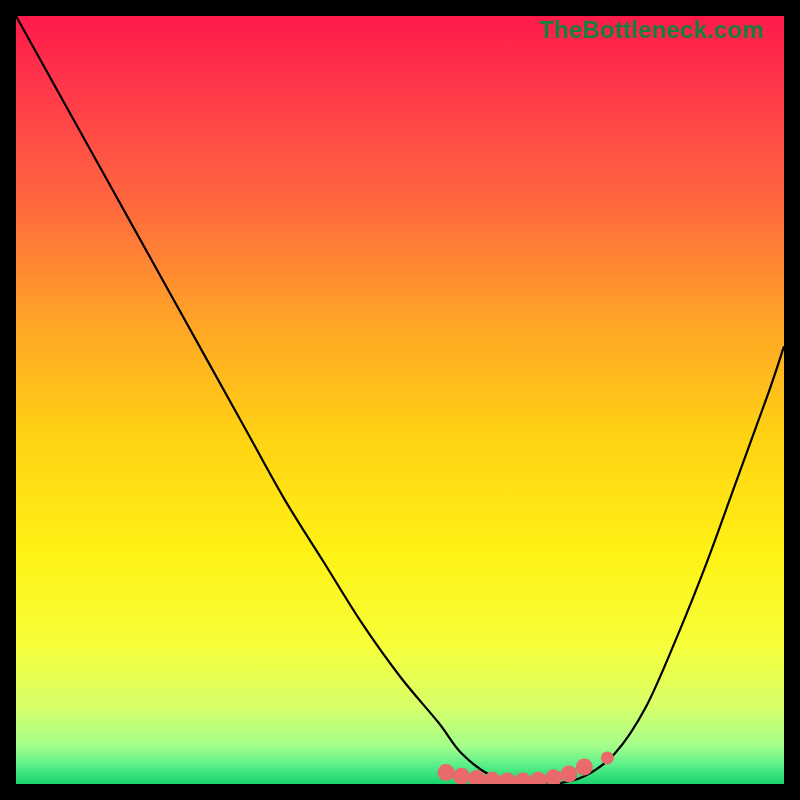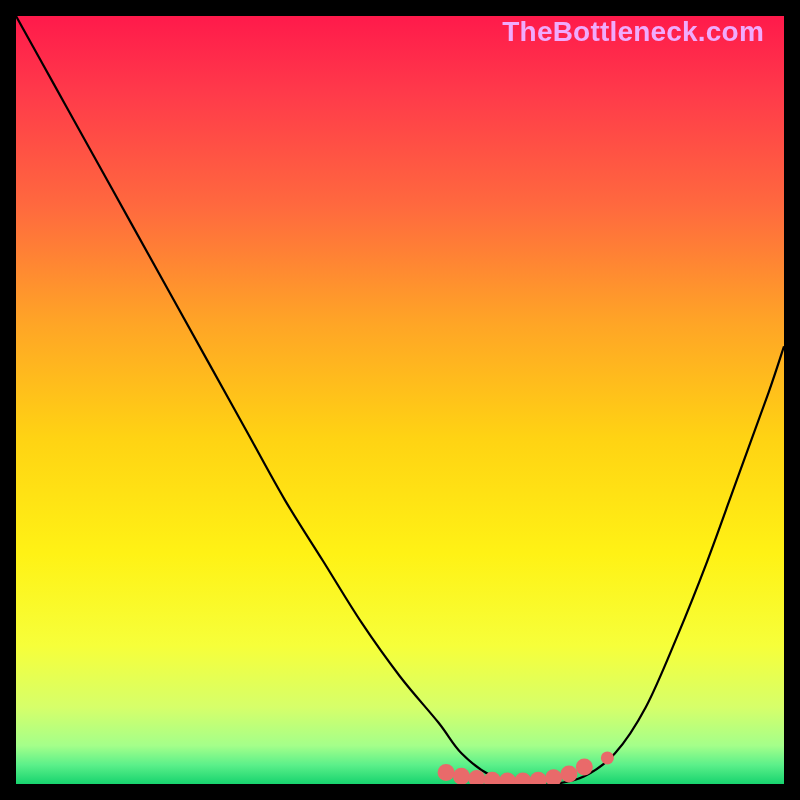--- a/index.html
+++ b/index.html
@@ -23,23 +23,23 @@
     position: absolute;
     left: 0;
     top: 0;
     width: 768px;
     height: 768px;
   }
   .watermark {
     position: absolute;
     top: 0px;
     right: 20px;
-    font-size: 28px;
+    font-size: 24px;
     font-weight: 600;
-    color: #f0abfc;
+    color: #15803d;
     letter-spacing: 0.2px;
   }
 </style>
 </head>
 <body>
 
 <div class="frame">
   <svg class="plot" viewBox="0 0 768 768" preserveAspectRatio="none">
     <defs>
       <linearGradient id="bg-grad" x1="0" y1="0" x2="0" y2="1">

